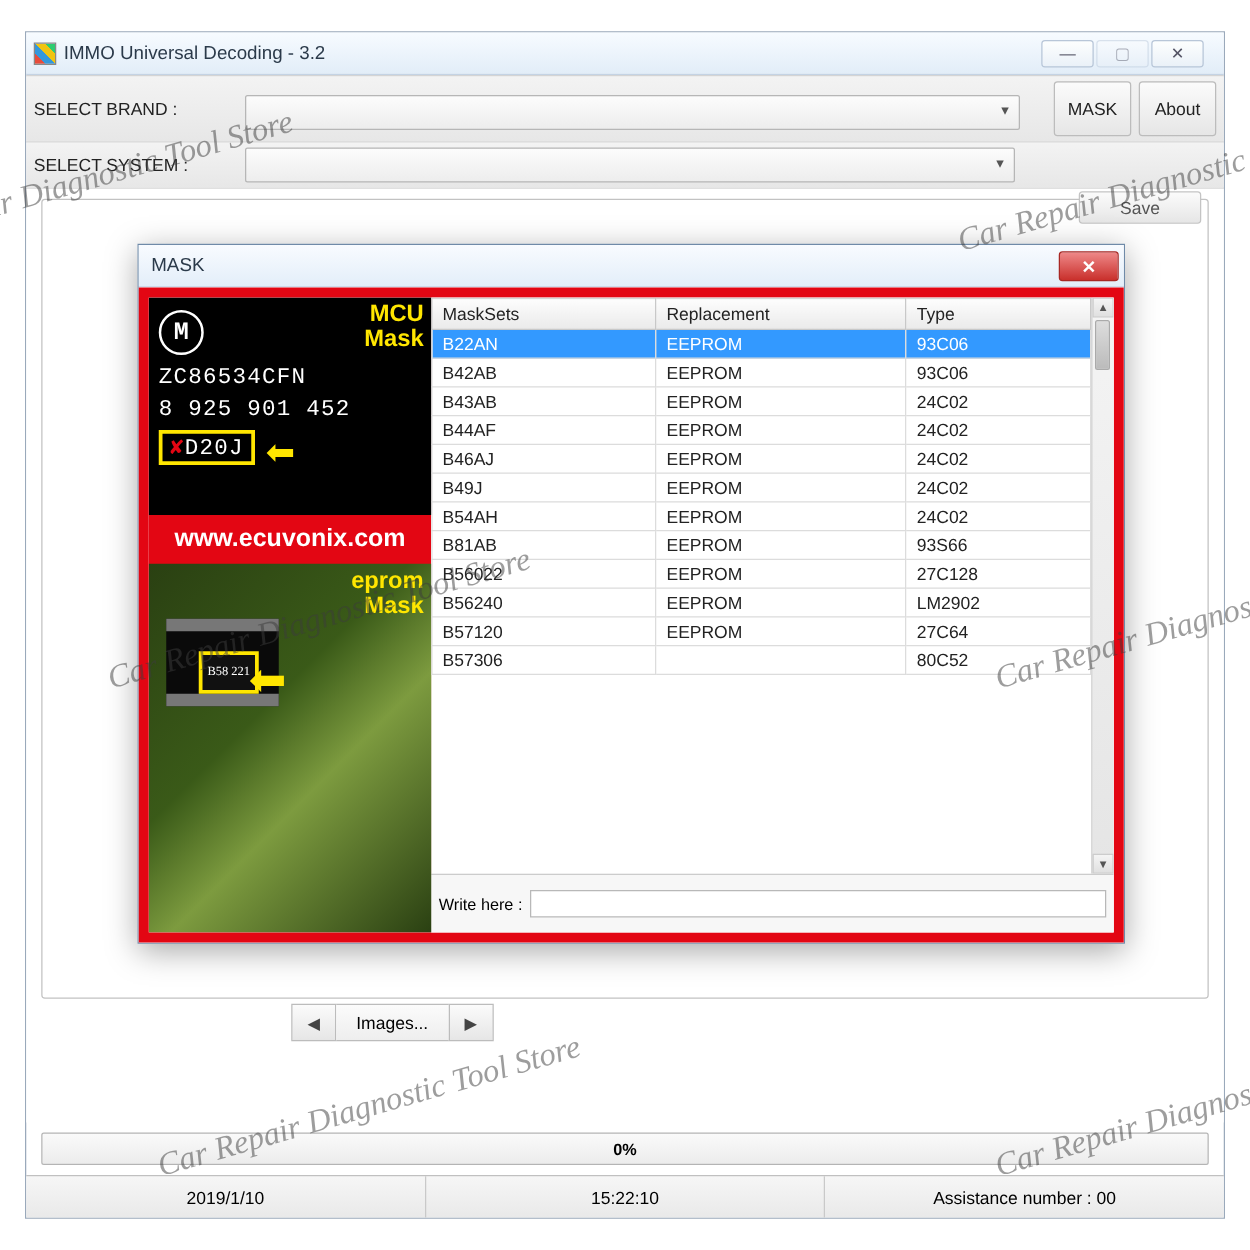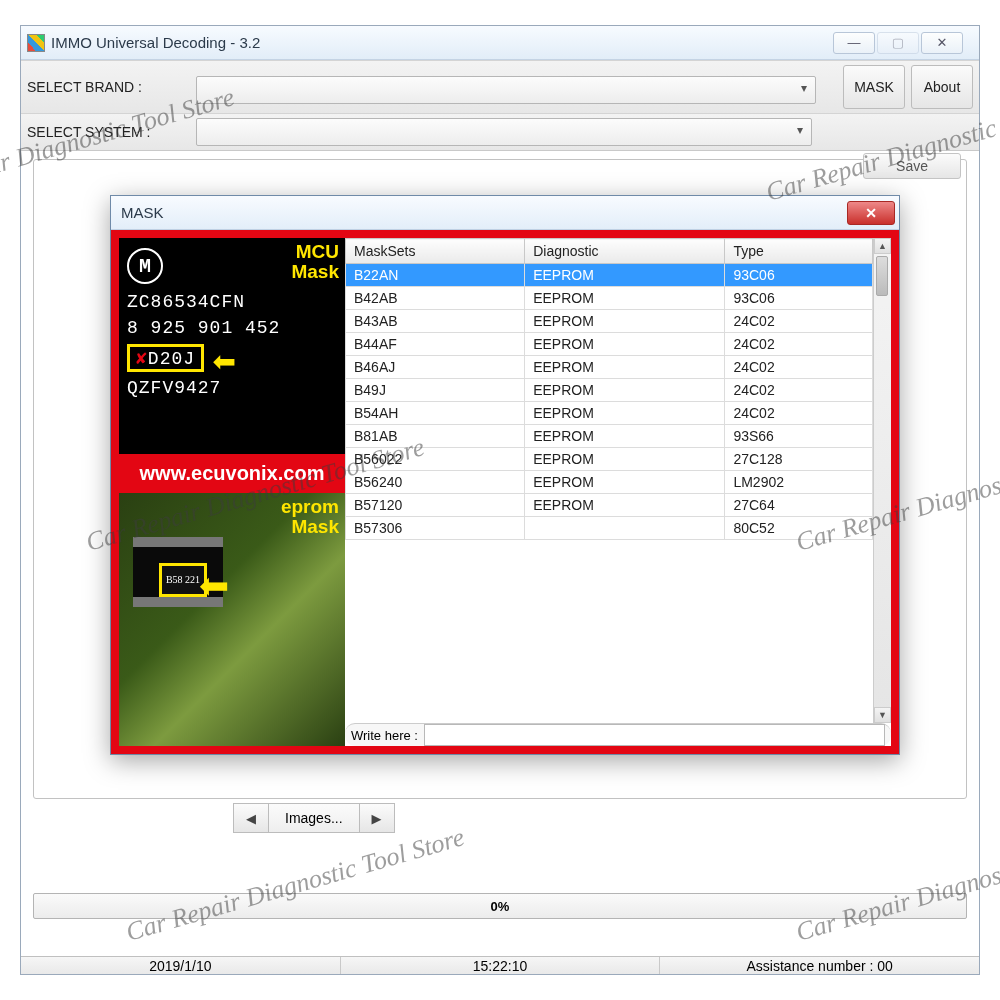--- a/index.html
+++ b/index.html
@@ -134,22 +134,21 @@
     border: 1px solid #b4b4b4;
     border-radius: 2px;
     background: linear-gradient(#fafafa,#ececec);
     display: flex; align-items: center; justify-content: center;
     font-weight: bold;
   }
   .statusbar {
     border-top: 1px solid #c0c0c0;
     background: linear-gradient(#f6f6f6,#e9e9e9);
     display: flex;
-    height: 18px;
-    margin-top: 29px;
+    height: 34px;
   }
   .status-cell {
     flex: 1;
     border-right: 1px solid #c9c9c9;
     display: flex; align-items: center; justify-content: center;
     font-size: 14px;
   }
   .status-cell:last-child { border-right: none; }
 
   
@@ -193,21 +192,21 @@
     background: #e30613;
     display: flex; flex-direction: column;
     gap: 4px;
   }
   .mcu-block {
     background: #000;
     color: #fff;
     font-family: "Courier New", monospace;
     padding: 10px 8px;
     position: relative;
-    height: 216px;
+    height: 174px;
   }
   .mcu-label {
     position: absolute; right: 6px; top: 4px;
     color: #ffe600;
     font-family: "Segoe UI",sans-serif;
     font-weight: bold;
     font-size: 19px; line-height: 1.05;
     text-align: right;
   }
   .moto-logo {
@@ -324,24 +323,23 @@
     font-size: 9px; color: #555;
     background: linear-gradient(#f4f4f4,#e0e0e0);
     border: 1px solid #ccc;
   }
   .vscroll .arr.up { top: 0; }
   .vscroll .arr.down { bottom: 0; }
 
   .write-row {
     display: flex; align-items: center;
     border-top: 1px solid #ccc;
-    padding: 0 6px;
+    padding: 12px 6px;
     gap: 6px;
     background: #f7f7f7;
-    border-radius: 10px;
   }
   .write-row input {
     flex: 1;
     height: 22px;
     border: 1px solid #b8b8b8;
     padding: 0 6px;
     font-size: 13px;
   }
 
   
@@ -426,42 +424,41 @@
           </div>
           <div class="moto-logo">M</div>
           <div class="mcu-line">ZC86534CFN</div>
           <div class="mcu-line">8 925 901 452</div>
           <div class="mcu-line">
             <span class="mask-box">
               <span class="red-x">✘</span><span>D20J</span>
               <span class="arrow-left">⬅</span>
             </span>
           </div>
-          <div class="mcu-line">QZFV9427</div>
         </div>
         <div class="website">www.ecuvonix.com</div>
         <div class="eprom-block">
           <div class="eprom-label">
             <span>eprom</span><br>
             <span>Mask</span>
           </div>
           <div class="chip"></div>
           <div class="chip-mask">B58 221</div>
           <div class="chip-arrow">⬅</div>
         </div>
       </div>
 
       <div class="dlg-right">
         <div class="grid-wrap">
           <div style="flex:1; overflow:hidden;">
             <table class="grid">
               <thead>
                 <tr>
                   <th style="width:34%">MaskSets</th>
-                  <th style="width:38%">Diagnostic</th>
+                  <th style="width:38%">Replacement</th>
                   <th>Type</th>
                 </tr>
               </thead>
               <tbody id="mask-tbody">
                   <tr class="selected">
                     <td>B22AN</td>
                     <td>EEPROM</td>
                     <td>93C06</td>
                   </tr>
                   <tr>

